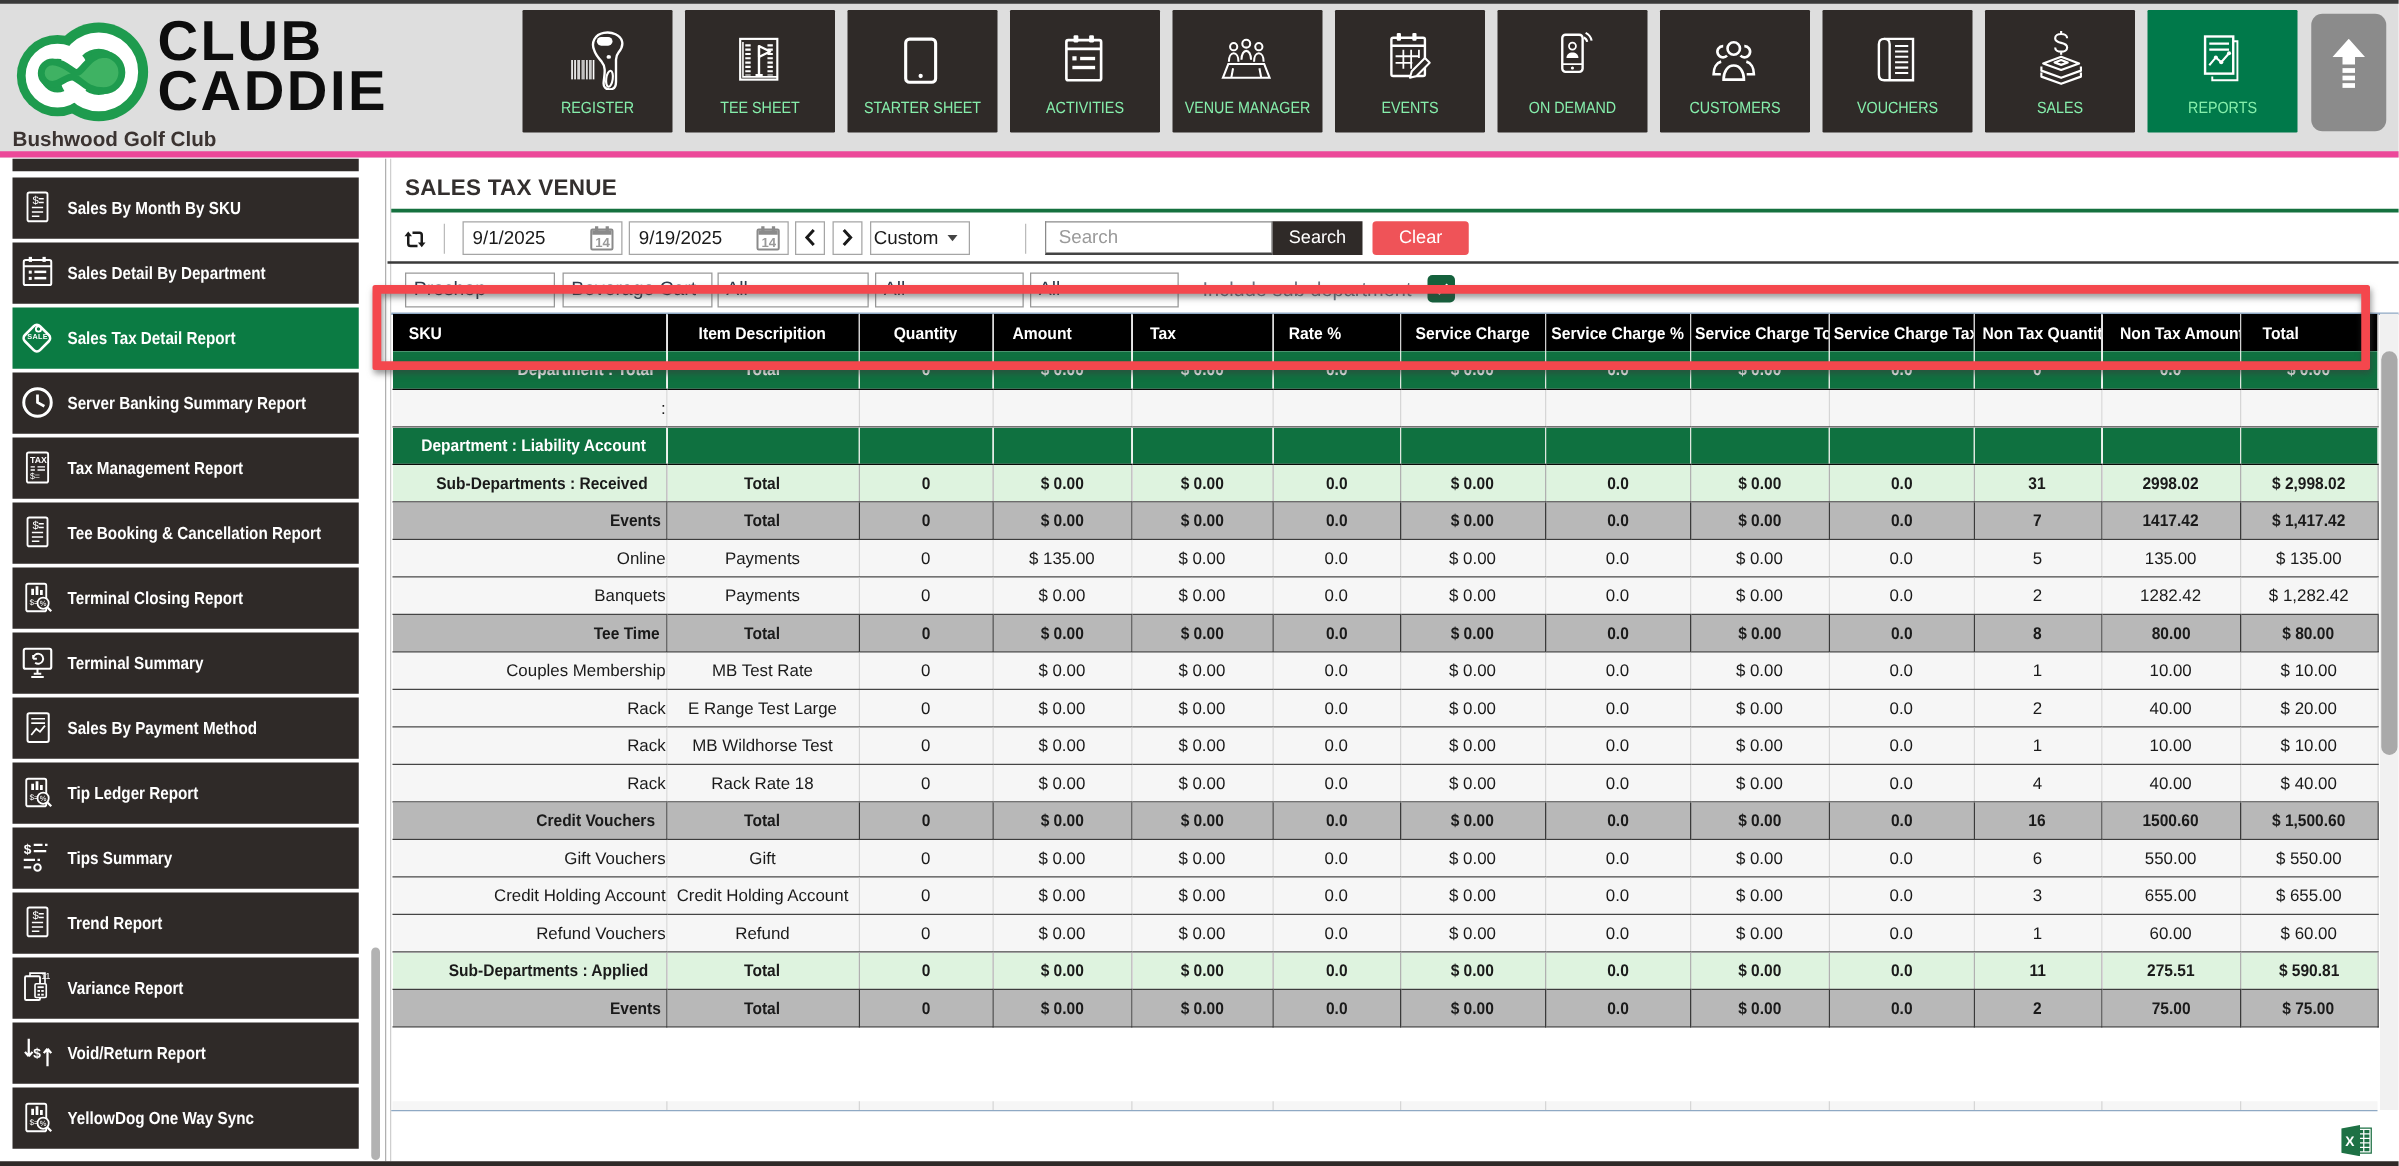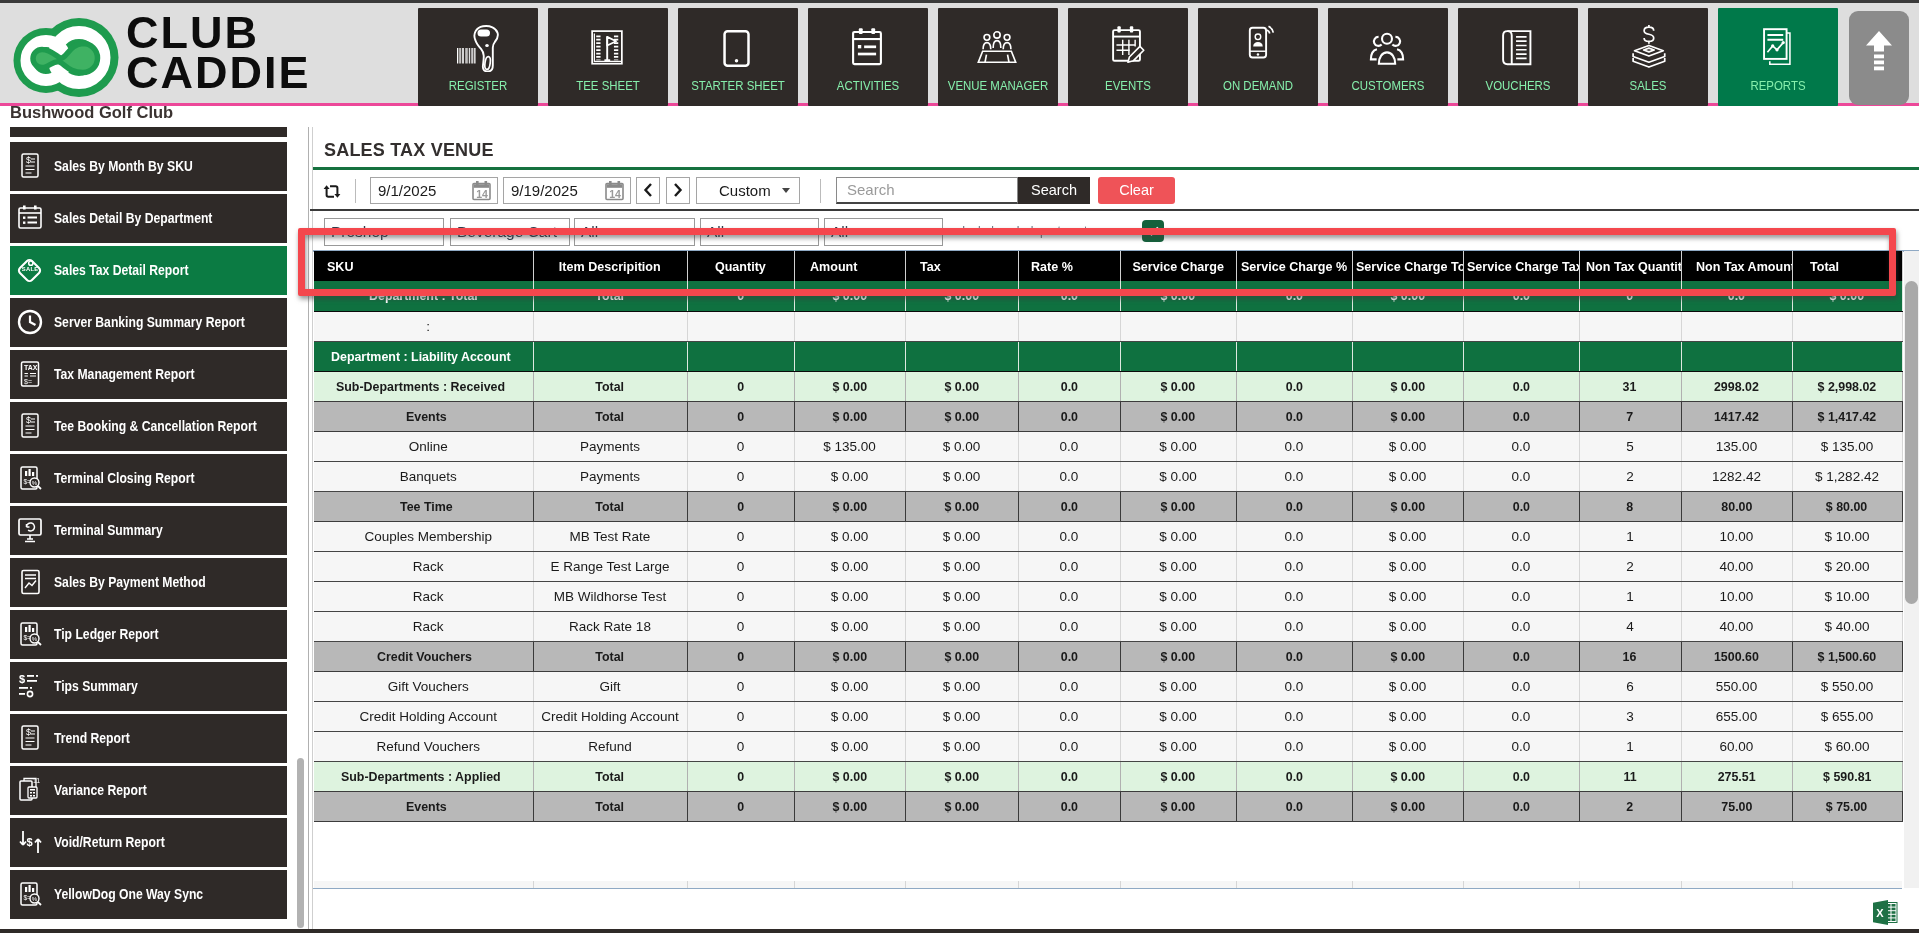--- a/index.html
+++ b/index.html
@@ -1,16 +1,16 @@
 <!DOCTYPE html>
 <html><head><meta charset="utf-8"><title>Club Caddie</title><style>
 * { margin:0; padding:0; box-sizing:border-box; }
 html,body { width:1919px; height:933px; overflow:hidden; font-family:"Liberation Sans",sans-serif; background:#fff; position:relative; }
 
-#hdr { position:absolute; left:0; top:0; width:1919px; height:106px; background:#dedede; border-bottom:3px solid #ec4899; }
+#hdr { position:absolute; left:0; top:0; width:1919px; height:126px; background:#dedede; border-bottom:5px solid #ec4899; }
 #logo { position:absolute; left:11px; top:14px; }
 #logotext { position:absolute; left:126px; top:13px; font-weight:bold; font-size:45px; line-height:40px; letter-spacing:2px; color:#0d0d0d; }
 #clubname { position:absolute; left:10px; top:103px; font-weight:bold; font-size:16.5px; color:#3b3331; }
 .nbtn { position:absolute; top:8px; width:120px; height:98px; background:#2f2a28; border-radius:1px; color:#86efac; text-align:center; }
 .nbtn svg { position:absolute; top:14px; left:36px; }
 .nbtn span { position:absolute; top:70px; left:0; width:120px; font-size:13px; transform:scaleX(0.88); }
 .nbtn.green { background:#00794a; }
 .upbtn { position:absolute; left:1849px; top:11px; width:60px; height:94px; background:#8b8b8b; border-radius:9px; text-align:center; }
 .upbtn svg { margin-top:20px; }
 
@@ -25,37 +25,37 @@
 #cborder2 { position:absolute; left:312px; top:127px; width:1px; height:802px; background:#cfcfcf; }
 #title { position:absolute; left:324px; top:140px; font-size:18px; font-weight:bold; color:#332f2e; letter-spacing:0.2px; }
 #gline { position:absolute; left:313px; top:167px; width:1606px; height:2.5px; background:#15713f; }
 
 #refresh { position:absolute; left:322px; top:183px; }
 .vdiv { position:absolute; top:179px; width:1px; height:24px; background:#bbb; }
 .inp { position:absolute; top:177px; height:27px; border:1px solid #a5a5a5; background:#fff; font-size:15px; color:#1a1a1a; }
 .date { width:128px; padding-left:7px; line-height:25px; }
 .date svg { position:absolute; right:5px; top:2px; }
 .navb { width:24px; text-align:center; padding-top:5px; }
-#custom { width:104px; padding-left:22px; line-height:25px; }
+#custom { width:80px; padding-left:2px; line-height:25px; }
 #custom .arr { position:absolute; right:9px; top:10px; width:0; height:0; border-left:4.5px solid transparent; border-right:4.5px solid transparent; border-top:5.5px solid #444; }
 #searchinp { width:182px; padding-left:10px; line-height:24px; color:#9a9a9a; border-color:#8a8a8a; border-bottom:2px solid #444; }
 #searchbtn { position:absolute; left:1018px; top:177px; width:72px; height:27px; background:#2f2a28; color:#fff; font-size:14.5px; text-align:center; line-height:27px; }
 #clearbtn { position:absolute; left:1098px; top:177px; width:77px; height:27px; background:#ef5358; border-radius:3px; color:#fff; font-size:14.5px; text-align:center; line-height:27px; }
 #hsep { position:absolute; left:310px; top:209px; width:1609px; height:2px; background:#3a3a3a; }
 .filter { position:absolute; top:218px; height:27.5px; border:1px solid #999; background:#fff; font-size:15.5px; color:#2f3d4d; padding-left:6px; line-height:26px; overflow:hidden; }
-#incsub { position:absolute; left:962px; top:224px; font-size:12px; color:#6a7480; }
+#incsub { position:absolute; left:962px; top:224px; font-size:16px; color:#6a7480; }
 #chkbox { position:absolute; left:1142px; top:220px; width:22px; height:22px; border-radius:4px; background:#14613c; }
 #chkbox svg { margin:3px; }
 
 #bluetop { position:absolute; left:313px; top:250px; width:1606px; height:1.5px; background:#8fa9c4; }
 #tbl { position:absolute; left:314px; top:251px; }
 table.rpt { border-collapse:collapse; table-layout:fixed; width:1588px; }
 table.rpt th { background:#000; color:#fff; font-size:13.5px; font-weight:bold; height:30px; text-align:center; border-right:1px solid #d0d0d0; overflow:hidden; white-space:nowrap; }
 table.rpt td { height:30px; font-size:13.5px; color:#1a1a1a; border-right:1px solid #cfcfcf; border-bottom:1px solid #454545; overflow:hidden; white-space:nowrap; padding:0; }
-table.rpt td.c0 { text-align:center; padding-left:10px; }
+table.rpt td.c0 { text-align:right; padding-left:10px; }
 table.rpt td.cn { text-align:center; }
 tr.r-l td { background:#f6f6f6; border-right-color:#d6d6d6; }
 tr.r-l td.c0 { }
 tr.r-g td { background:#0f7140; color:#fff; font-weight:bold; border-bottom:1.5px solid #0a0a0a; border-right:1px solid #dde8e0; }
 tr.r-lg td { background:#def3df; font-weight:bold; border-top:1px solid #3c3c3c; border-bottom:1px solid #3c3c3c; border-right-color:#b0b0b0; }
 tr.r-gy td { background:#b8b8b8; font-weight:bold; border-top:1px solid #3c3c3c; border-bottom:1px solid #3c3c3c; border-right-color:#3a3a3a; }
 tr.r-dg td { background:#6e6e6e; color:#fff; border-top:1px solid #3c3c3c; border-bottom:1px solid #3c3c3c; border-right-color:#d9d9d9; }
 td.focus { outline:1px dashed #000; outline-offset:-2px; }
 .hsq { display:inline-block; transform:scaleX(0.93); } .hsq.l { transform-origin:left center; } .hsq.c { transform-origin:center center; }
 .bz { display:inline-block; transform:scaleX(0.92); } td.c0 .bz { transform-origin:left center; } td.cn .bz { transform-origin:center center; }

